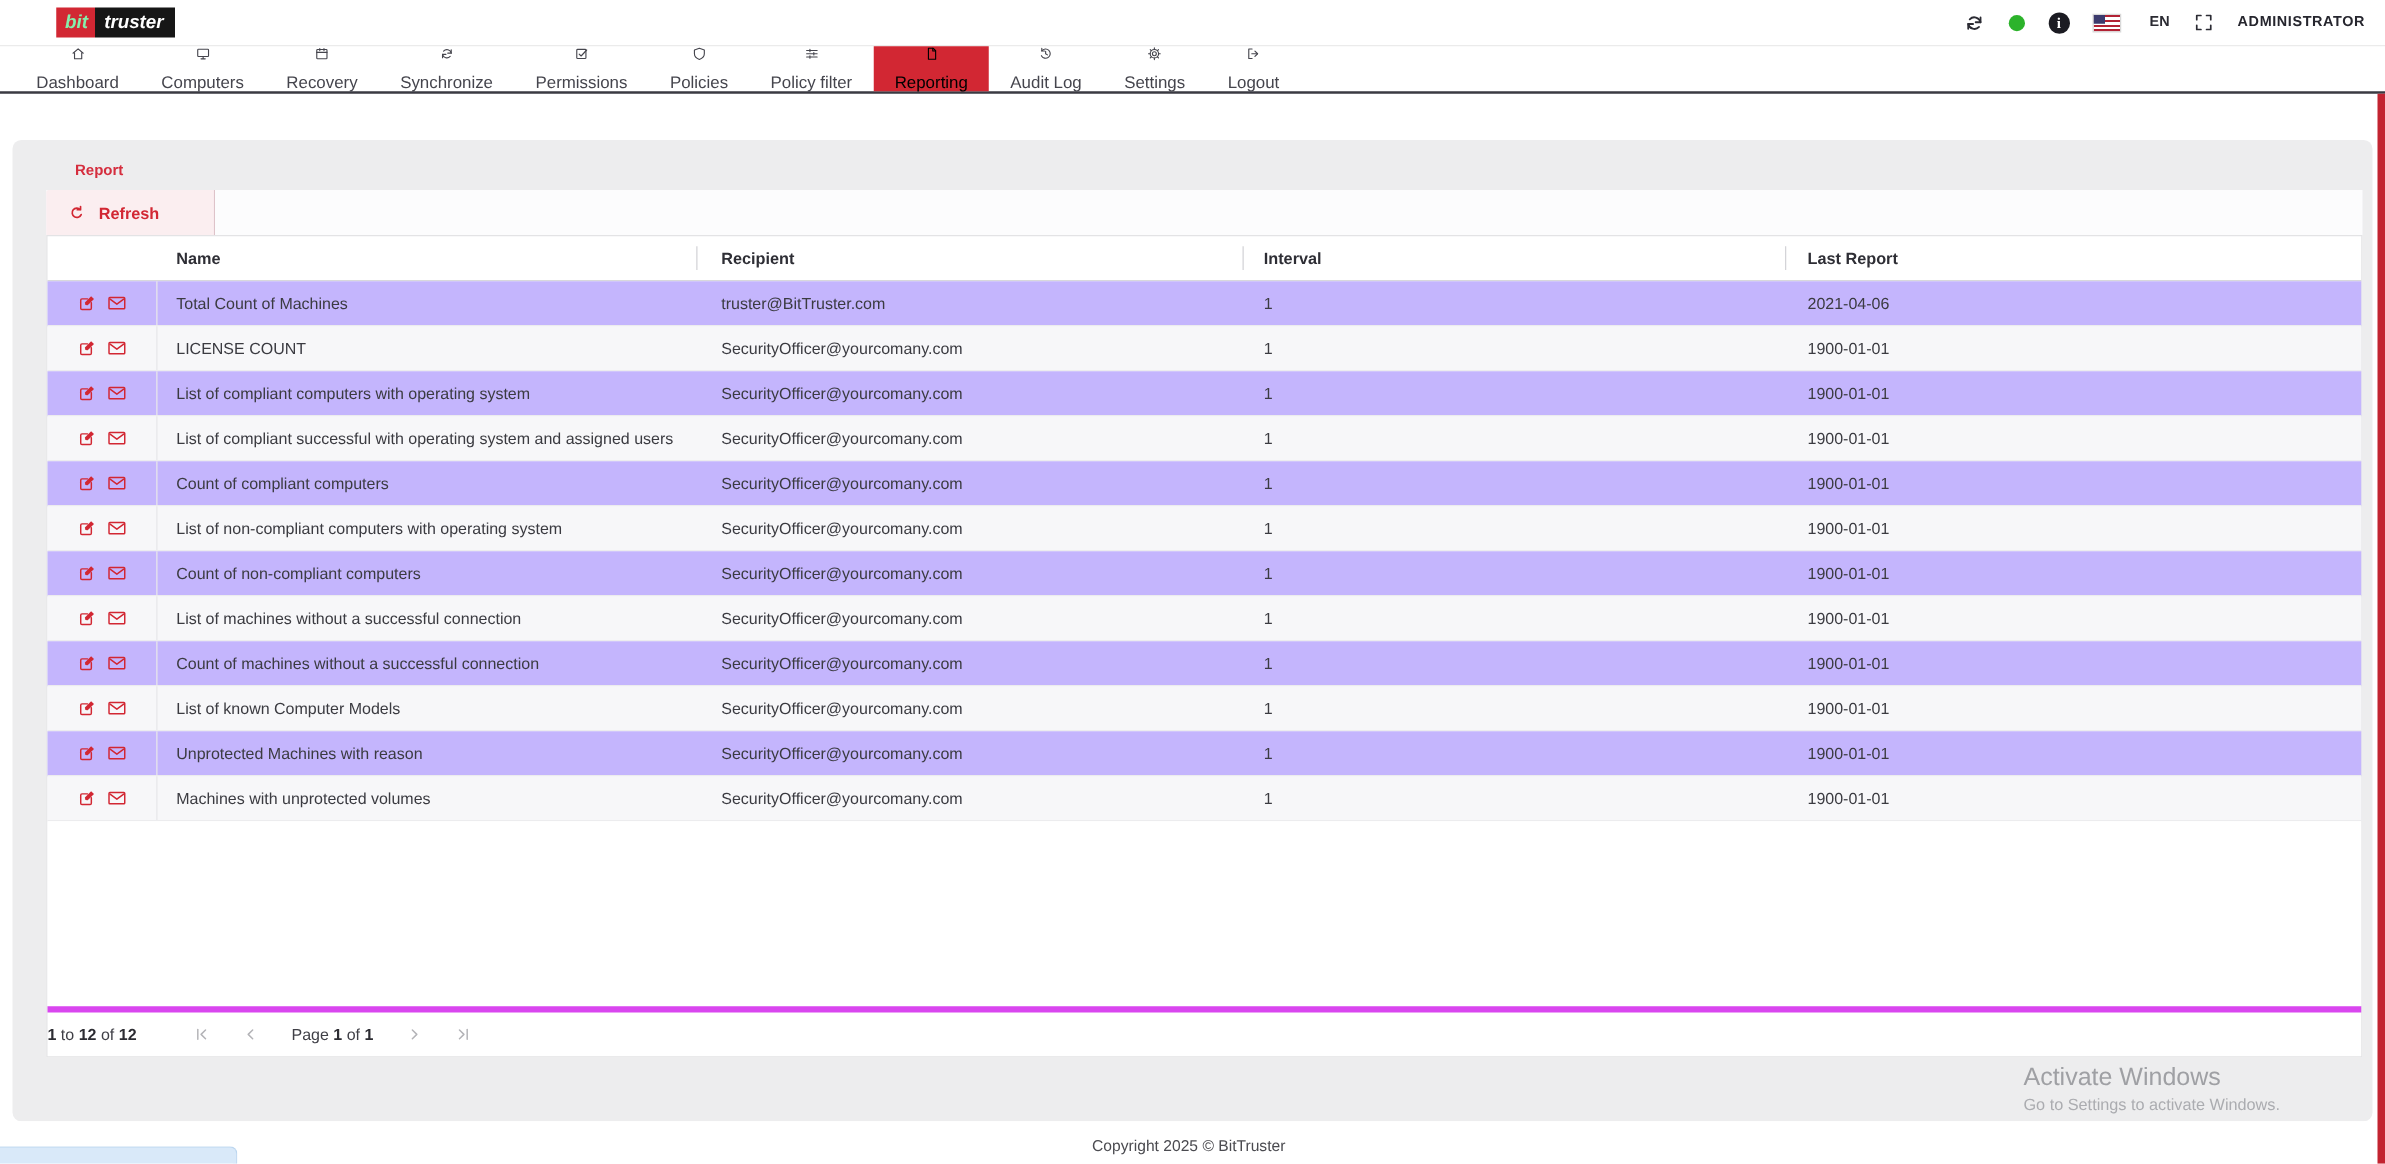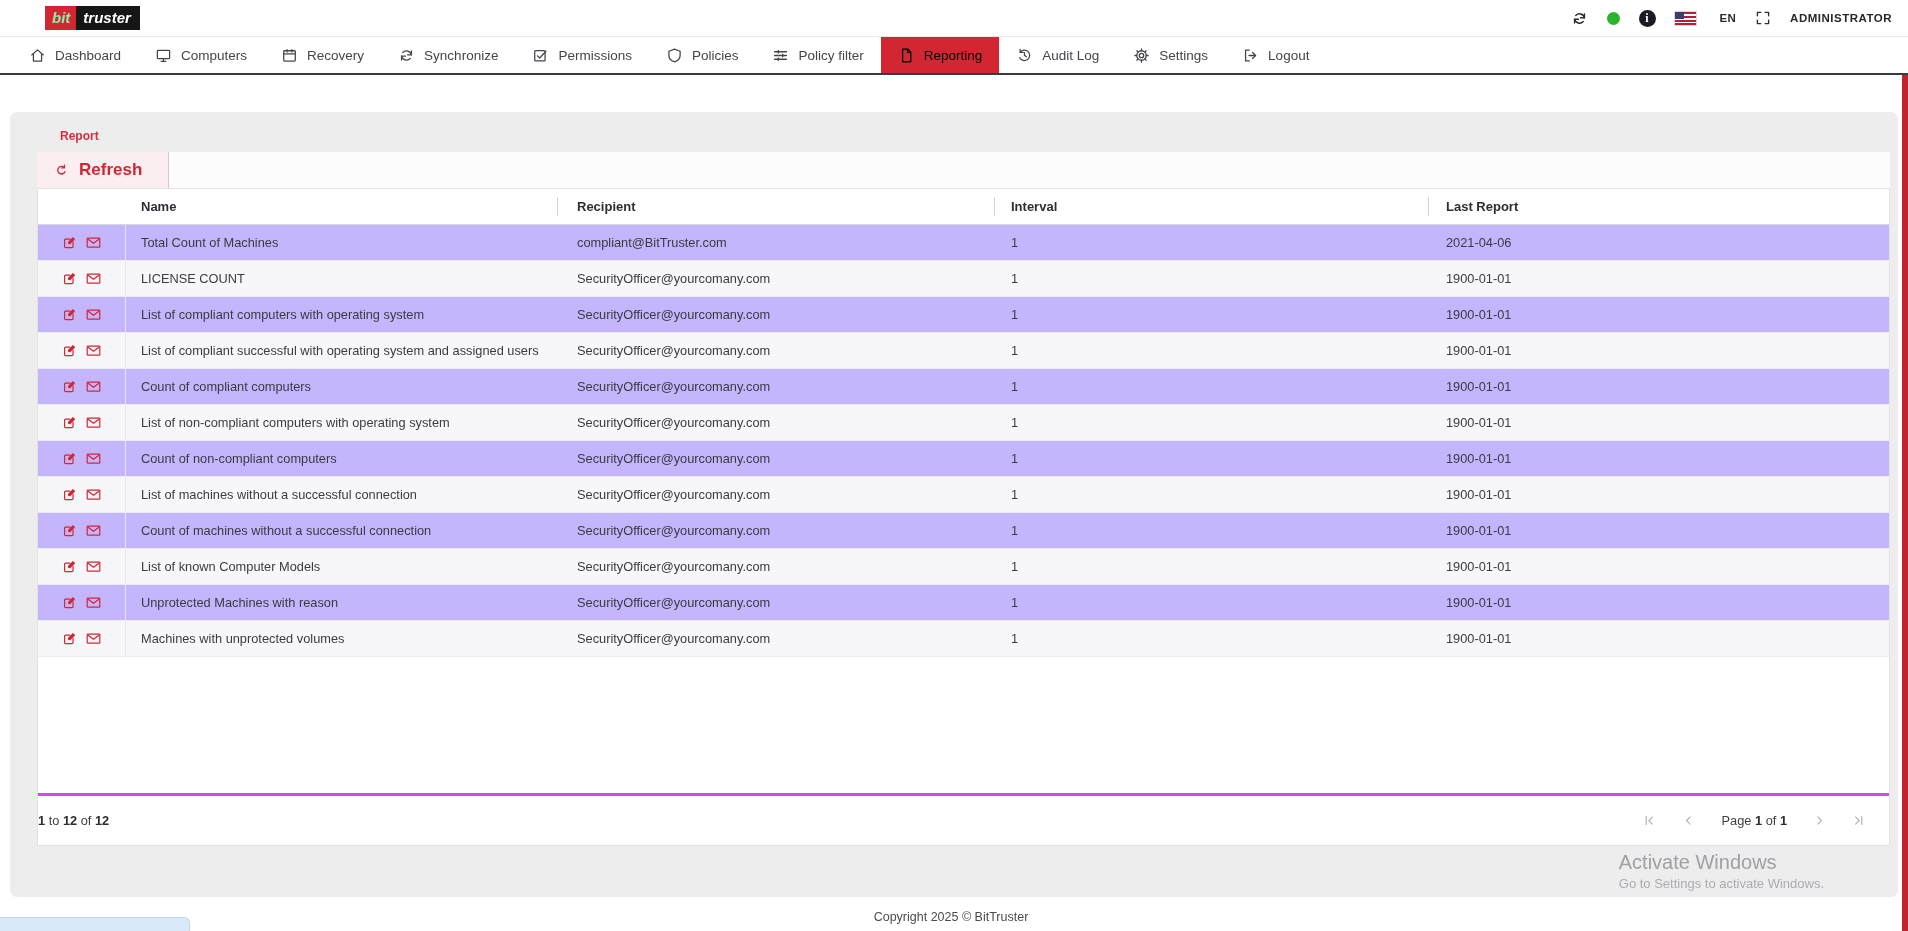--- a/index.html
+++ b/index.html
@@ -36,38 +36,38 @@
   .admin-name { font-size: 11.5px; font-weight: bold; color: #26262e; letter-spacing: .5px; }
 
   
   .navbar {
     position: absolute; top: 36px; left: 0; right: 0; height: 39px;
     background: #fff; border-top: 1px solid #ebebeb; border-bottom: 2px solid #3a3a42;
     display: flex; align-items: stretch; padding-left: 12px;
   }
   .nav-item {
     display: flex; align-items: center; gap: 9px; padding: 0 17px;
-    font-size: 13.5px; color: #45454d; cursor: pointer; white-space: nowrap;
+    font-size: 13.5px; color: #45454d; cursor: pointer; white-space: nowrap; flex-direction: column;
   }
   .nav-item.active { background: var(--red); color: #000000; }
 
   
   .panel {
     position: absolute; left: 10px; right: 10px; top: 112px; height: 785px;
     background: #ededee; border-radius: 7px;
   }
   .panel-title { position: absolute; top: 17px; left: 50px; font-size: 12px; font-weight: bold; color: #d52e3e; }
   .toolbar {
     position: absolute; top: 40px; left: 27px; right: 8px; height: 36px;
     background: #fcfcfd; display: flex; align-items: stretch;
   }
   .refresh-tab {
-    display: flex; align-items: center; gap: 10px; padding: 0 26px 0 17px;
+    display: flex; align-items: center; gap: 10px; padding: 0 44px 0 17px;
     background: #fbeef0; border-right: 1px solid #dec3c9; color: var(--red);
-    font-size: 17px; font-weight: bold; cursor: pointer; border-radius: 2px 0 0 0;
+    font-size: 13px; font-weight: bold; cursor: pointer; border-radius: 2px 0 0 0;
   }
 
   
   .table-card {
     position: absolute; left: 27px; right: 8px; top: 76px; bottom: 51px;
     background: #fff; border: 1px solid #e3e3e5; display: flex; flex-direction: column;
   }
   .grid-row { display: grid; grid-template-columns: 88px 431px 437px 434px 1fr; align-items: center; }
   .thead { height: 36px; border-bottom: 1px solid #d8d8db; font-size: 13px; font-weight: bold; color: #2e2e35; }
   .th { position: relative; height: 100%; display: flex; align-items: center; }
@@ -78,22 +78,22 @@
   .c-last { padding-left: 18px; }
   .trow { height: 36px; border-bottom: 1px solid #ececee; font-size: 12.8px; color: #3b3b41; background: #c4b5fd; }
   .trow.alt { background: #f7f7f9; }
   .cell { height: 100%; display: flex; align-items: center; overflow: hidden; white-space: nowrap; }
   .c-actions { justify-content: center; gap: 7px; border-right: 1px solid #e7e7ea; }
   .act { color: var(--red); cursor: pointer; display: flex; }
   .filler { flex: 1; background: #fff; }
 
   
   .pagination {
-    height: 52px; border-top: 3px solid #d946ef; display: flex; align-items: center;
-    justify-content: space-between; padding-right: 24px; font-size: 12.8px; color: #3f3f46;
+    height: 40px; border-top: 5px solid #d946ef; display: flex; align-items: center;
+    justify-content: flex-start; padding-right: 24px; font-size: 12.8px; color: #3f3f46;
   }
   .pg-summary { margin-right: 46px; }
   .pg-summary b, .pg-page b { font-weight: bold; color: #2c2c32; }
   .pg-controls { display: flex; align-items: center; gap: 26px; }
   .pg-btn { color: #b3b3b7; cursor: pointer; display: flex; }
   .pg-page { color: #3f3f46; }
 
   
   .watermark { position: absolute; right: 84px; top: 851px; color: #9fa0a4; }
   .watermark .w1 { font-size: 20px; }
@@ -259,21 +259,21 @@
               </svg>
             </span>
             <span class="act">
               <svg width="17" height="17" viewBox="0 0 20 20" fill="none" stroke="currentColor" stroke-width="1.4" stroke-linecap="round" stroke-linejoin="round">
                 <rect x="2.6" y="4.8" width="14.8" height="10.6" rx="0.8"></rect>
                 <path d="M3.6 6.2 10 11l6.4-4.8"></path>
               </svg>
             </span>
           </div>
           <div class="cell c-name">Total Count of Machines</div>
-          <div class="cell c-recipient">compliant@BitTruster.com</div>
+          <div class="cell c-recipient">truster@BitTruster.com</div>
           <div class="cell c-interval">1</div>
           <div class="cell c-last">2021-04-06</div>
         </div>
 
         <div class="grid-row trow alt">
           <div class="cell c-actions">
             <span class="act">
               <svg width="17" height="17" viewBox="0 0 20 20" fill="none" stroke="currentColor" stroke-width="1.4" stroke-linecap="round" stroke-linejoin="round">
                 <path d="M14.2 9.6v5.2a1.2 1.2 0 0 1-1.2 1.2H5.4a1.2 1.2 0 0 1-1.2-1.2V7.2A1.2 1.2 0 0 1 5.4 6h5.2"></path>
                 <path d="M8.6 11.8l-.5-2.4 5.9-5.9 2.7 2.7-5.9 5.9z" fill="currentColor" stroke="none"></path>

